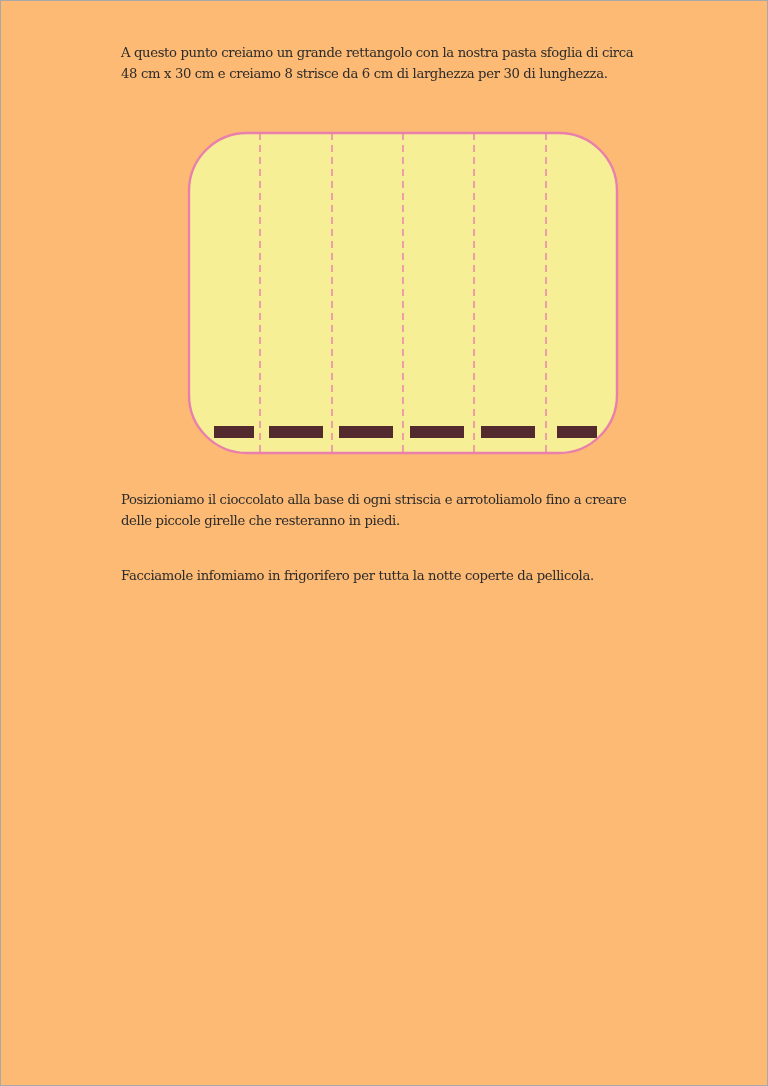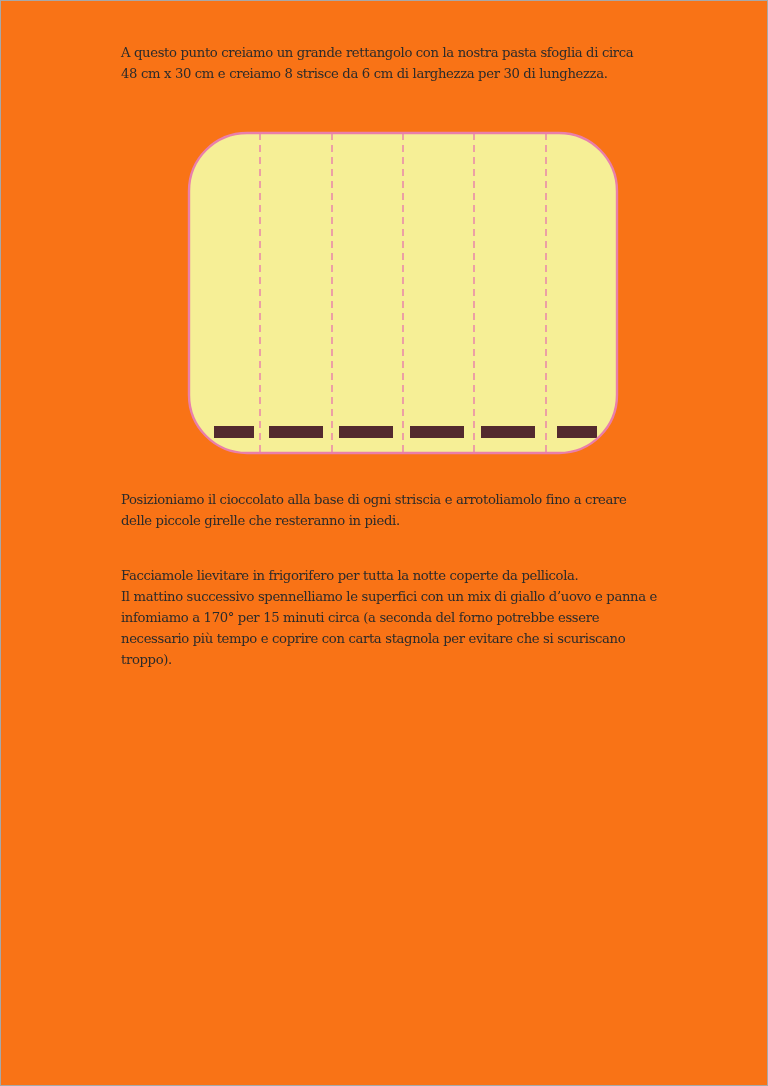--- a/index.html
+++ b/index.html
@@ -1,21 +1,21 @@
 <!DOCTYPE html>
 <html><head>
   <meta charset="utf-8">
   <style>
     html, body { margin: 0; padding: 0; background: #ffffff; }
     body { width: 768px; height: 1086px; position: relative; overflow: hidden; }
     .page {
       position: absolute; left: 0; top: 0;
       width: 766px; height: 1084px;
       border: 1px solid #a8a8a8;
-      background: #f97316;
+      background: #fdba74;
     }
     .para {
       position: absolute;
       left: 120px;
       width: 540px;
       font-family: "DejaVu Serif", "Liberation Serif", serif;
       font-size: 13.2px;
       line-height: 21px;
       color: #2b2b2b;
       letter-spacing: -0.35px;
@@ -58,17 +58,16 @@
           <rect x="370" y="295" width="40" height="12"></rect>
         </g>
       </g>
       <rect x="2" y="2" width="428" height="320" rx="58" ry="58" fill="none" stroke="#e97fab" stroke-width="2.4"></rect>
     </svg>
   </div>
 
   <p class="para p2">Posizioniamo il cioccolato alla base di ogni striscia e arrotoliamolo fino a creare delle piccole girelle che resteranno in piedi.</p>
 
   <div class="para p3">
-    <div>Facciamole lievitare in frigorifero per tutta la notte coperte da pellicola.</div>
-    <div>Il mattino successivo spennelliamo le superfici con un mix di giallo d’uovo e panna e infomiamo a 170° per 15 minuti circa (a seconda del forno potrebbe essere necessario più tempo e coprire con carta stagnola per evitare che si scuriscano troppo).</div>
+    <div>Facciamole infomiamo in frigorifero per tutta la notte coperte da pellicola.</div>
   </div>
 
 </div>
 
 </body></html>

